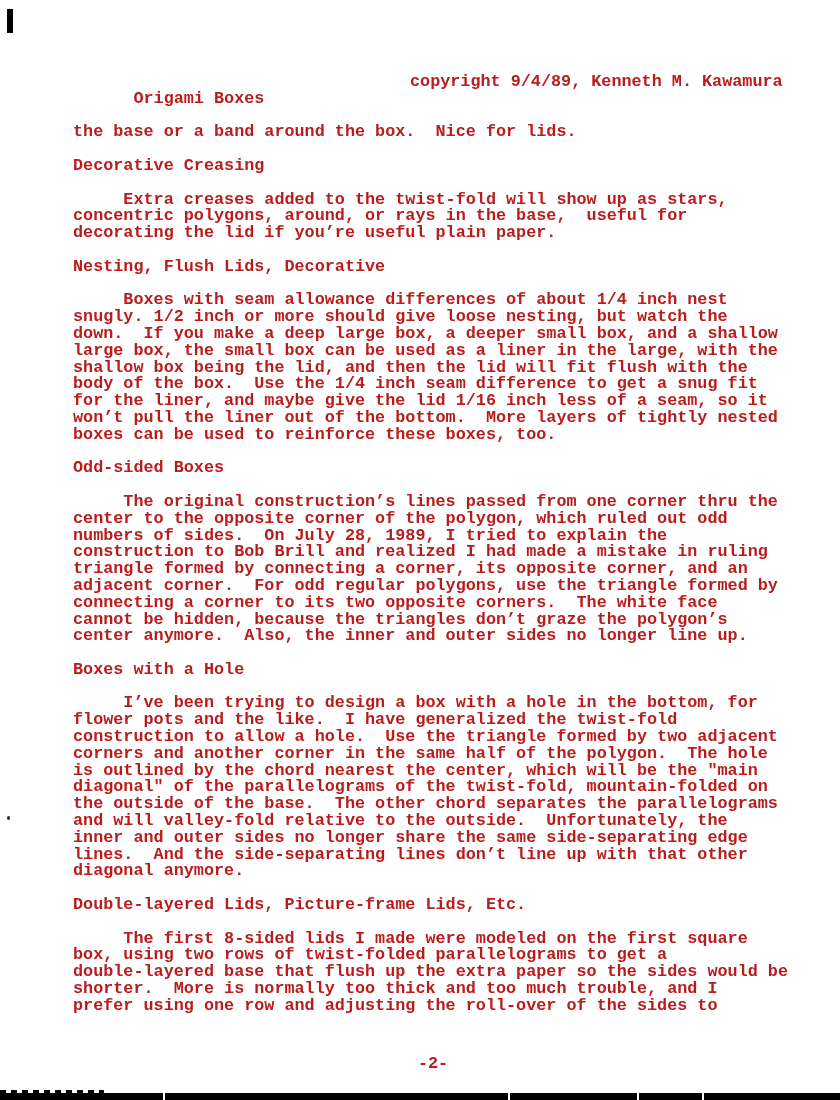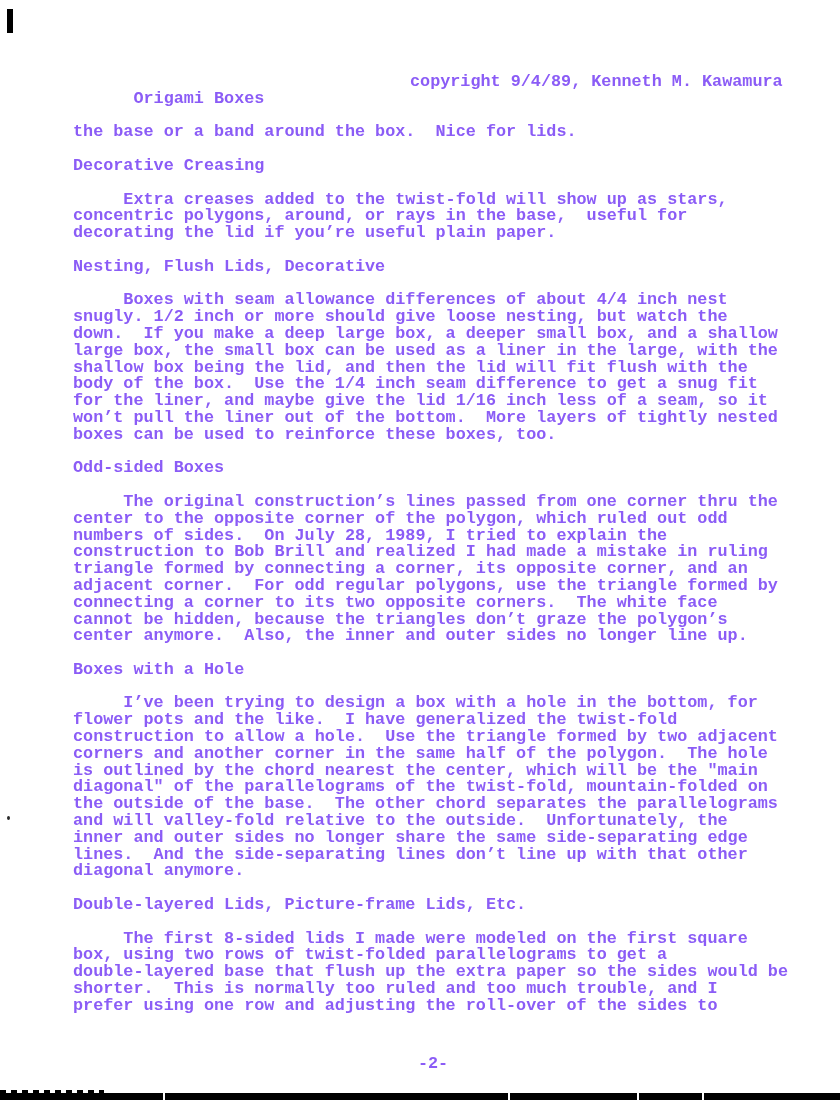--- a/index.html
+++ b/index.html
@@ -1,20 +1,20 @@
 <!DOCTYPE html>
 <html><head>
 <meta charset="utf-8">
 <style>
   html,body{margin:0;padding:0;background:#ffffff;}
   body{width:840px;height:1100px;}
   .page{
     position:relative;width:840px;height:1100px;background:#ffffff;overflow:hidden;
     font-family:"Liberation Mono","DejaVu Sans Mono",monospace;
-    font-weight:700;font-size:16.8px;line-height:16.8px;color:#8b5cf6;
+    font-weight:700;font-size:16.8px;line-height:16.8px;color:#b91c1c;
   }
   .content{position:absolute;left:73px;top:74px;}
   .line{white-space:pre;height:16.8px;min-height:16.8px;}
   .header-line{position:relative;}
   .hdr-right{position:absolute;left:337px;top:0;white-space:pre;}
   .footer{position:absolute;top:1056px;left:0;width:840px;text-align:center;text-indent:26px;white-space:pre;}
   .corner-mark{position:absolute;left:7px;top:9px;width:6px;height:24px;background:#000;}
   .stray-dot{position:absolute;left:7px;top:816px;width:3px;height:4px;background:#2a2a2a;border-radius:50%;}
   .bottom-bar{position:absolute;left:0;top:1093px;width:840px;height:7px;background:#000;}
   .bar-gap{position:absolute;top:0;width:2px;height:7px;background:#fff;}
@@ -37,21 +37,21 @@
     <div id="sections">
         <div class="line blank"></div>
         <div class="line heading">Decorative Creasing</div>
         <div class="line blank"></div>
         <div class="line">     Extra creases added to the twist-fold will show up as stars,</div>
         <div class="line">concentric polygons, around, or rays in the base,  useful for</div>
         <div class="line">decorating the lid if you’re useful plain paper.</div>
         <div class="line blank"></div>
         <div class="line heading">Nesting, Flush Lids, Decorative</div>
         <div class="line blank"></div>
-        <div class="line">     Boxes with seam allowance differences of about 4/4 inch nest</div>
+        <div class="line">     Boxes with seam allowance differences of about 1/4 inch nest</div>
         <div class="line">snugly. 1/2 inch or more should give loose nesting, but watch the</div>
         <div class="line">down.  If you make a deep large box, a deeper small box, and a shallow</div>
         <div class="line">large box, the small box can be used as a liner in the large, with the</div>
         <div class="line">shallow box being the lid, and then the lid will fit flush with the</div>
         <div class="line">body of the box.  Use the 1/4 inch seam difference to get a snug fit</div>
         <div class="line">for the liner, and maybe give the lid 1/16 inch less of a seam, so it</div>
         <div class="line">won’t pull the liner out of the bottom.  More layers of tightly nested</div>
         <div class="line">boxes can be used to reinforce these boxes, too.</div>
         <div class="line blank"></div>
         <div class="line heading">Odd-sided Boxes</div>
@@ -78,21 +78,21 @@
         <div class="line">and will valley-fold relative to the outside.  Unfortunately, the</div>
         <div class="line">inner and outer sides no longer share the same side-separating edge</div>
         <div class="line">lines.  And the side-separating lines don’t line up with that other</div>
         <div class="line">diagonal anymore.</div>
         <div class="line blank"></div>
         <div class="line heading">Double-layered Lids, Picture-frame Lids, Etc.</div>
         <div class="line blank"></div>
         <div class="line">     The first 8-sided lids I made were modeled on the first square</div>
         <div class="line">box, using two rows of twist-folded parallelograms to get a</div>
         <div class="line">double-layered base that flush up the extra paper so the sides would be</div>
-        <div class="line">shorter.  This is normally too ruled and too much trouble, and I</div>
+        <div class="line">shorter.  More is normally too thick and too much trouble, and I</div>
         <div class="line">prefer using one row and adjusting the roll-over of the sides to</div>
       </div>
   </div>
 
   <div class="stray-dot"></div>
 
   <div class="footer">-2-</div>
 
   <div class="corner-mark"></div>
 

